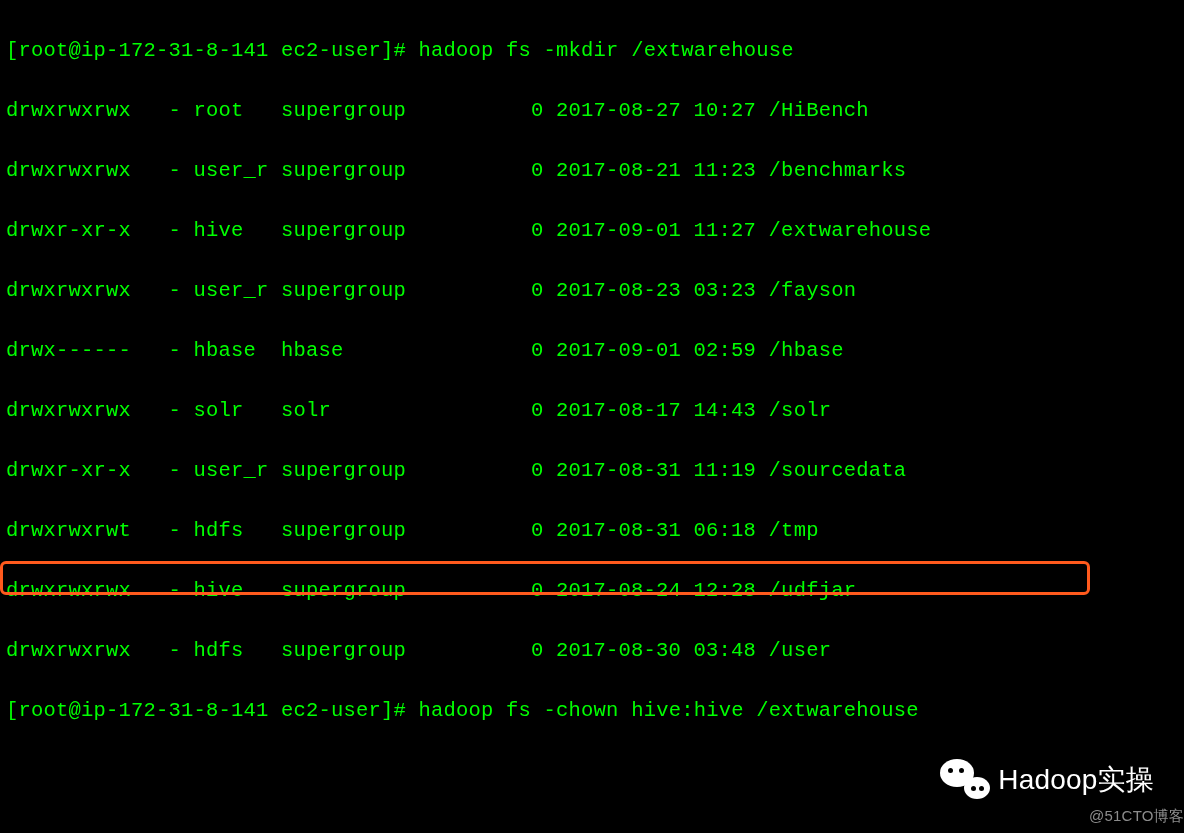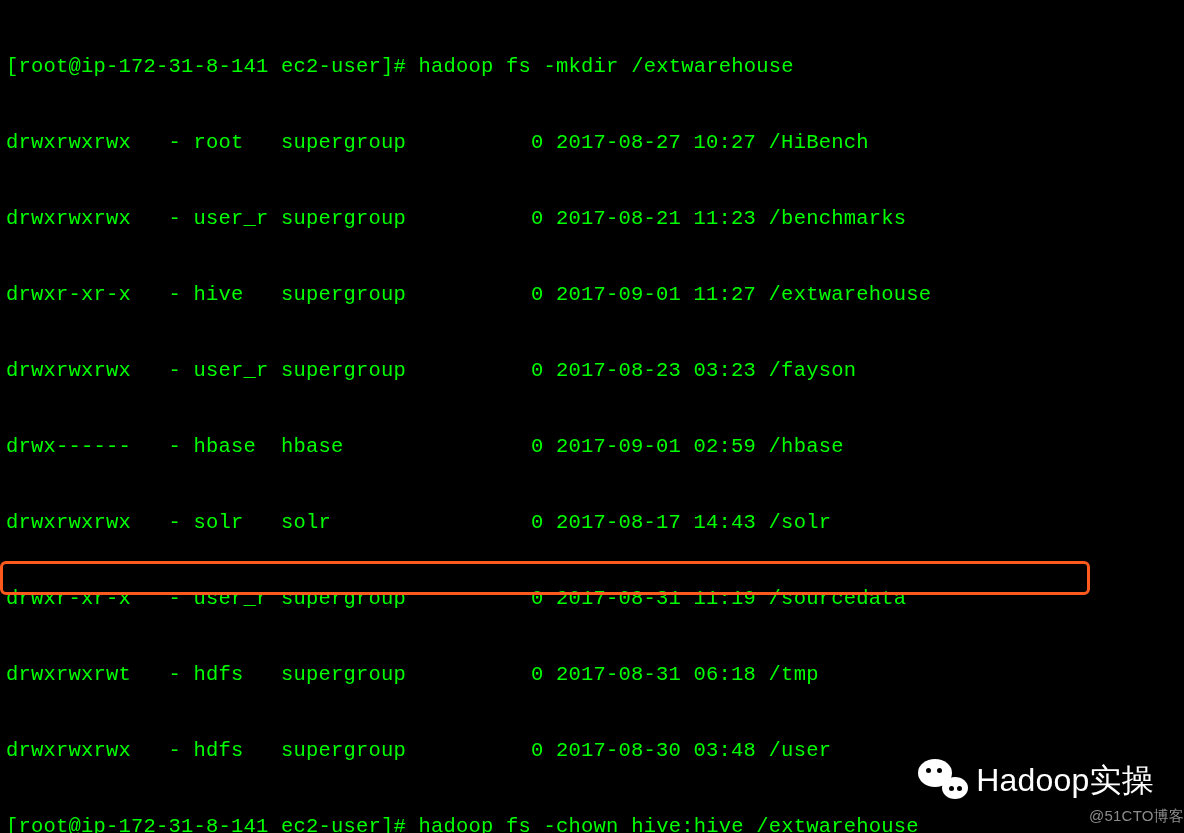--- a/index.html
+++ b/index.html
@@ -17,21 +17,21 @@
     height: 833px;
     background: #000;
     color: #00ff00;
     padding: 6px 0 0 6px;
     box-sizing: border-box;
     font-size: 20.5px;
     line-height: 30px;
     letter-spacing: 0.2px;
     white-space: pre;
   }
-  .line { display: block; margin-top: 16px; }
+  .line { display: block; }
   .highlight-box {
     position: absolute;
     left: 0;
     top: 561px;
     width: 1090px;
     height: 34px;
     border: 3px solid #ff5a1d;
     border-radius: 6px;
     pointer-events: none;
     box-sizing: border-box;
@@ -46,21 +46,21 @@
   }
   .wechat-badge {
     position: absolute;
     right: 30px;
     bottom: 32px;
     display: flex;
     align-items: center;
     gap: 6px;
     font-family: "PingFang SC", "Microsoft YaHei", sans-serif;
     color: #fff;
-    font-size: 32px;
+    font-size: 28px;
   }
   .wechat-icon {
     width: 52px;
     height: 42px;
     position: relative;
   }
   .wechat-icon .big {
     position: absolute;
     left: 0; top: 0;
     width: 34px; height: 28px;
@@ -87,20 +87,21 @@
 <div class="terminal">
 <span class="line"><span>[root@ip-172-31-8-141 ec2-user]#</span> <span>hadoop fs -mkdir /extwarehouse</span></span>
 <span class="line">drwxrwxrwx   - root   supergroup          0 2017-08-27 10:27 /HiBench</span>
 <span class="line">drwxrwxrwx   - user_r supergroup          0 2017-08-21 11:23 /benchmarks</span>
 <span class="line">drwxr-xr-x   - hive   supergroup          0 2017-09-01 11:27 /extwarehouse</span>
 <span class="line">drwxrwxrwx   - user_r supergroup          0 2017-08-23 03:23 /fayson</span>
 <span class="line">drwx------   - hbase  hbase               0 2017-09-01 02:59 /hbase</span>
 <span class="line">drwxrwxrwx   - solr   solr                0 2017-08-17 14:43 /solr</span>
 <span class="line">drwxr-xr-x   - user_r supergroup          0 2017-08-31 11:19 /sourcedata</span>
 <span class="line">drwxrwxrwt   - hdfs   supergroup          0 2017-08-31 06:18 /tmp</span>
+<span class="line">drwxrwxrwx   - hive   supergroup          0 2017-08-24 12:28 /udfjar</span>
 <span class="line">drwxrwxrwx   - hdfs   supergroup          0 2017-08-30 03:48 /user</span>
 <span class="line"><span>[root@ip-172-31-8-141 ec2-user]#</span> <span>hadoop fs -chown hive:hive /extwarehouse</span></span>
 
 
 
 
 
 
 
 

